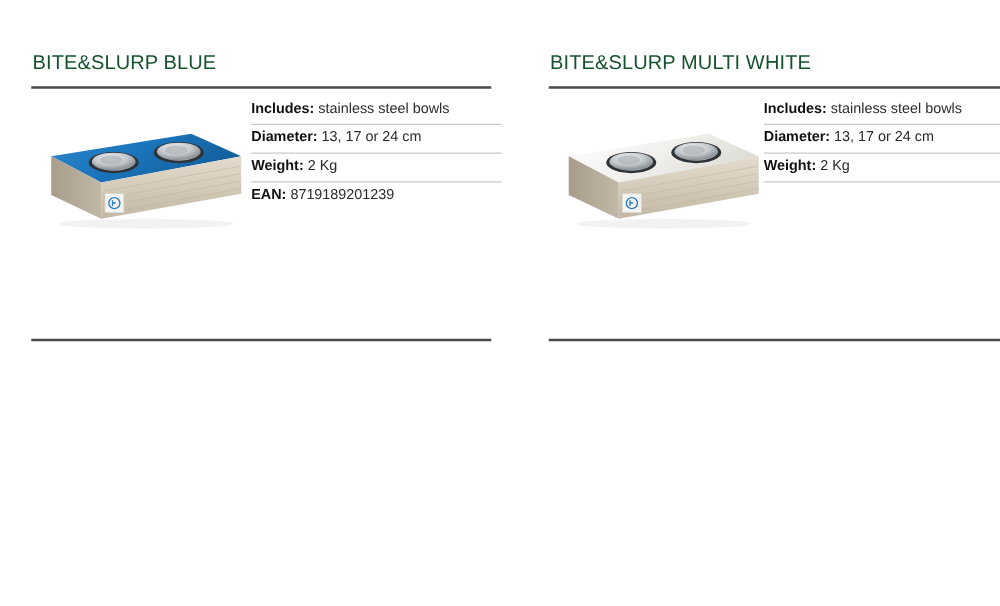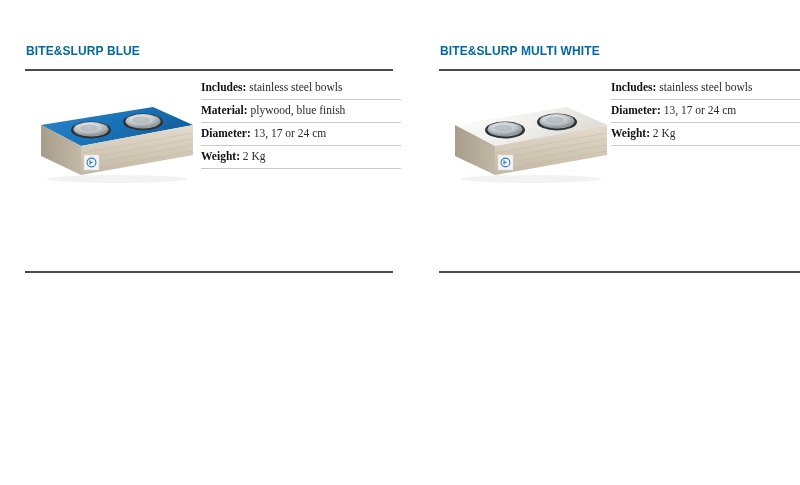--- a/index.html
+++ b/index.html
@@ -25,24 +25,24 @@
   
   .panel {
     position: absolute;
     top: 40px;
   }
   .panel.left  { left: 25px;  width: 368px; }
   .panel.right { left: 419px; width: 371px; margin-left: 20px; }
 
   .panel-title {
     font-family: "Liberation Sans", sans-serif;
-    font-size: 12px;
-    font-weight: 700;
+    font-size: 16px;
+    font-weight: 400;
     letter-spacing: 0.1px;
-    color: #0369a1;
+    color: #14532d;
     line-height: 22px;
     white-space: nowrap;
     padding-left: 1px;
   }
 
   .title-rule {
     margin-top: 7px;
     height: 2px;
     background: #4a4a4d;
   }
@@ -50,21 +50,21 @@
   .panel-body {
     position: relative;
     height: 168px;
   }
 
   
   .specs {
     position: absolute;
     top: 6px;
     width: 200px;
-    font-family: Liberation Serif, serif;
+    font-family: Liberation Sans, sans-serif;
   }
   .panel.left  .specs { left: 176px; }
   .panel.right .specs { left: 172px; }
 
   .spec-row {
     height: 22px;
     line-height: 20px;
     font-size: 11.5px;
     color: #1c1c1c;
     border-bottom: 1px solid #c9c9c9;
@@ -169,30 +169,30 @@
           <ellipse cx="92" cy="90" rx="70" ry="4" fill="#000" opacity="0.05"></ellipse>
         </svg>
       </div>
 
       <div class="specs">
         <div class="spec-row">
           <span class="spec-label">Includes: </span>
           <span class="spec-value">stainless steel bowls</span>
         </div>
         <div class="spec-row">
-          <span class="spec-label">Material: </span>
-          <span class="spec-value">plywood, blue finish</span>
-        </div>
-        <div class="spec-row">
           <span class="spec-label">Diameter: </span>
           <span class="spec-value">13, 17 or 24 cm</span>
         </div>
         <div class="spec-row">
           <span class="spec-label">Weight: </span>
           <span class="spec-value">2 Kg</span>
+        </div>
+        <div class="spec-row last">
+          <span class="spec-label">EAN: </span>
+          <span class="spec-value">8719189201239</span>
         </div>
       </div>
 
     </div>
 
     <div class="bottom-rule"></div>
   </div>
 
   <div class="panel right">
 

